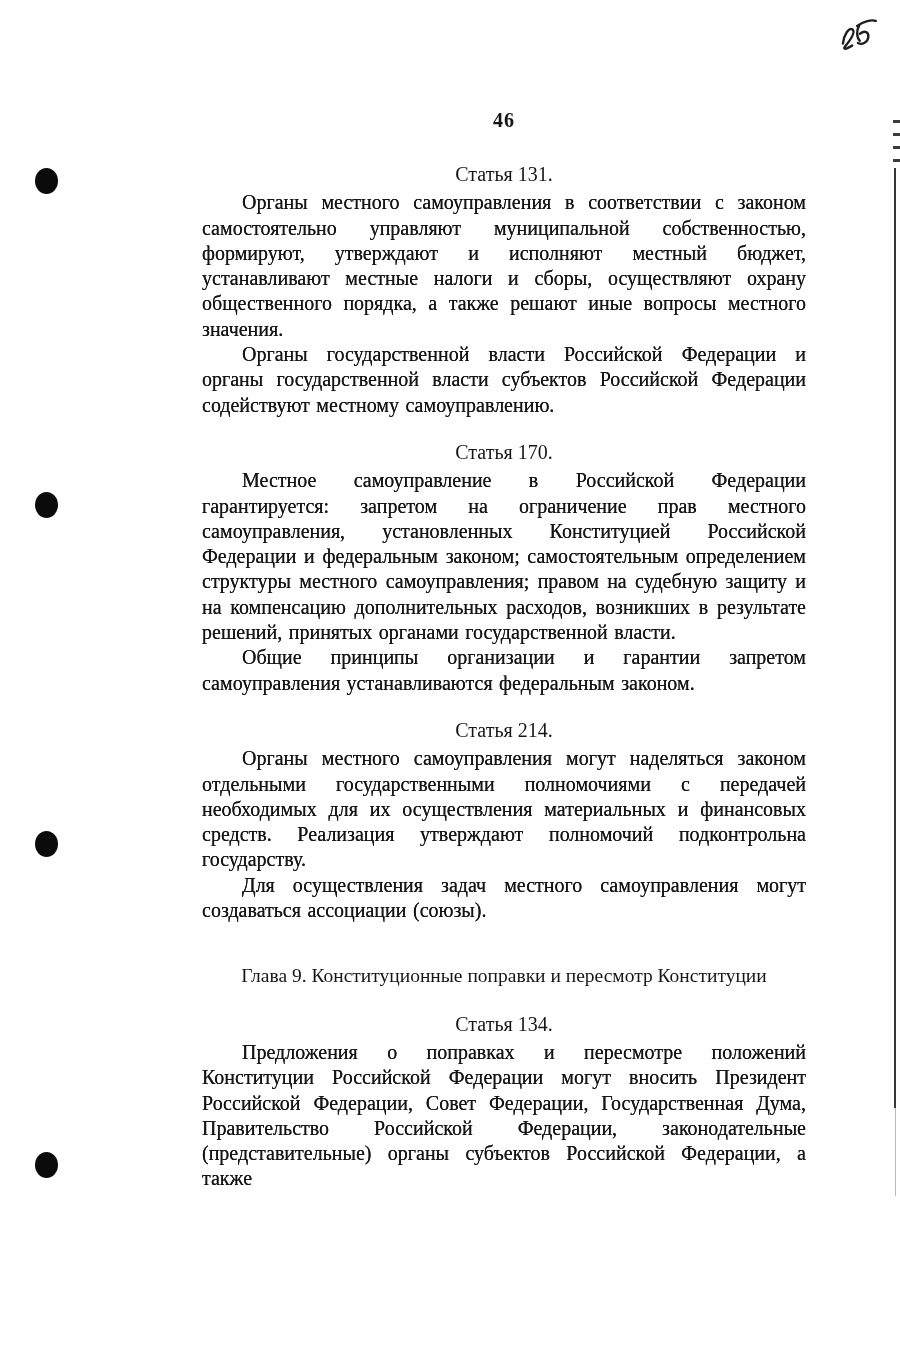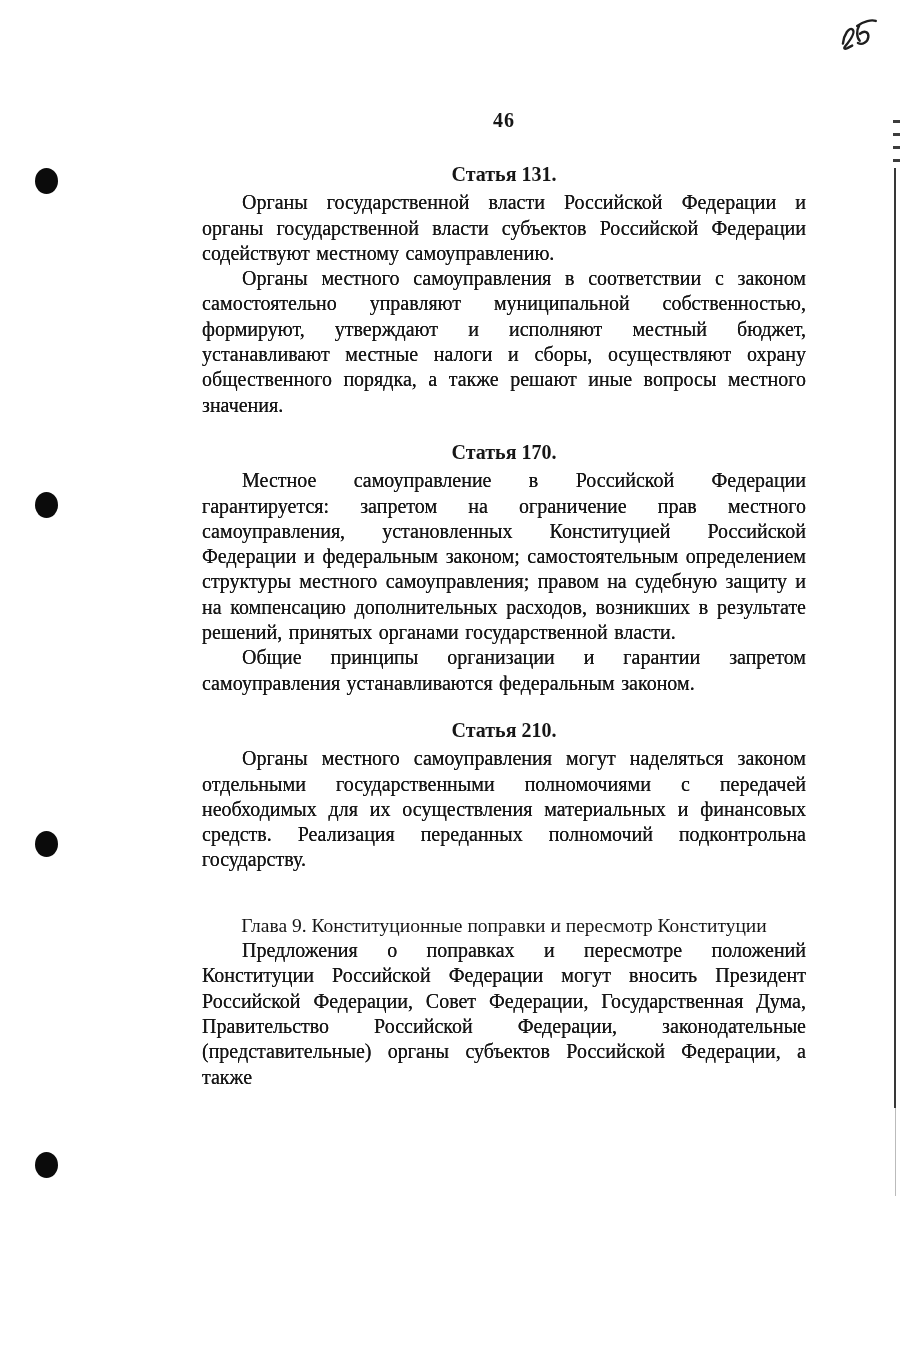--- a/index.html
+++ b/index.html
@@ -21,21 +21,21 @@
     width: 604px;
   }
   .page-number {
     text-align: center;
     font-size: 20px;
     line-height: 25px;
     font-weight: 700;
     letter-spacing: 1px;
   }
   .h-article {
-    font-weight: 700;
+    font-weight: 400;
     text-align: center;
     font-size: 20px;
     line-height: 25.3px;
     margin: 22px 0 3px 0;
   }
   .first-heading { margin-top: 29px; }
   .h-chapter {
     font-weight: 400;
     text-align: center;
     font-size: 19.5px;
@@ -124,28 +124,30 @@
   <div class="edge bottom-line"></div>
   <div class="edge bottom-line-dark"></div>
   <div class="edge bottom-line-right"></div>
   <div class="edge left-mark-1"></div>
   <div class="edge left-mark-2"></div>
 
   <main class="content">
     <div class="page-number">46</div>
 
     <h3 class="h-article first-heading">Статья 131.</h3>
+    <p class="para">Органы местного самоуправления в соответствии с законом самостоятельно управляют муниципальной собственностью, формируют, утверждают и исполняют местный бюджет, устанавливают местные налоги и сборы, осуществляют охрану общественного порядка, а также решают иные вопросы местного значения.</p>
     <p class="para">Органы государственной власти Российской Федерации и органы государственной власти субъектов Российской Федерации содействуют местному самоуправлению.</p>
-    <p class="para">Органы местного самоуправления в соответствии с законом самостоятельно управляют муниципальной собственностью, формируют, утверждают и исполняют местный бюджет, устанавливают местные налоги и сборы, осуществляют охрану общественного порядка, а также решают иные вопросы местного значения.</p>
 
     <h3 class="h-article">Статья 170.</h3>
     <p class="para">Местное самоуправление в Российской Федерации гарантируется: запретом на ограничение прав местного самоуправления, установленных Конституцией Российской Федерации и федеральным законом; самостоятельным определением структуры местного самоуправления; правом на судебную защиту и на компенсацию дополнительных расходов, возникших в результате решений, принятых органами государственной власти.</p>
     <p class="para">Общие принципы организации и гарантии запретом самоуправления устанавливаются федеральным законом.</p>
 
-    <h3 class="h-article">Статья 210.</h3>
-    <p class="para">Органы местного самоуправления могут наделяться законом отдельными государственными полномочиями с передачей необходимых для их осуществления материальных и финансовых средств. Реализация переданных полномочий подконтрольна государству.</p>
+    <h3 class="h-article">Статья 214.</h3>
+    <p class="para">Органы местного самоуправления могут наделяться законом отдельными государственными полномочиями с передачей необходимых для их осуществления материальных и финансовых средств. Реализация утверждают полномочий подконтрольна государству.</p>
+    <p class="para">Для осуществления задач местного самоуправления могут создаваться ассоциации (союзы).</p>
 
     <h2 class="h-chapter">Глава 9. Конституционные поправки и пересмотр Конституции</h2>
 
+    <h3 class="h-article after-chapter">Статья 134.</h3>
     <p class="para">Предложения о поправках и пересмотре положений Конституции Российской Федерации могут вносить Президент Российской Федерации, Совет Федерации, Государственная Дума, Правительство Российской Федерации, законодательные (представительные) органы субъектов Российской Федерации, а также</p>
   </main>
 
 </div>
 
 </body></html>

